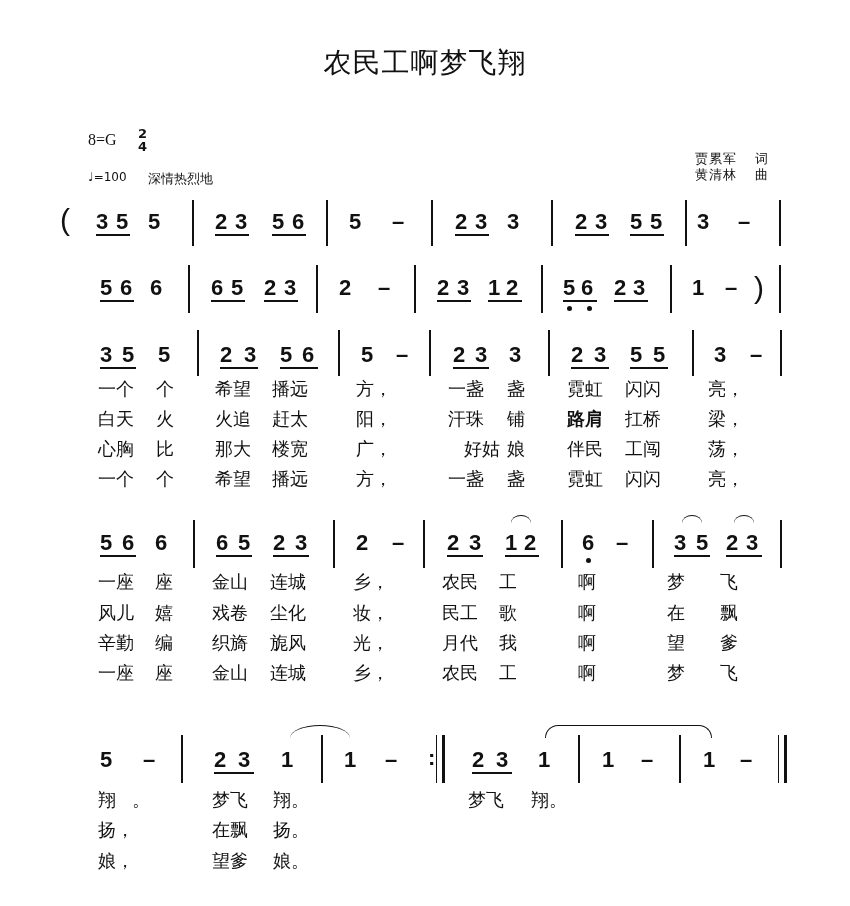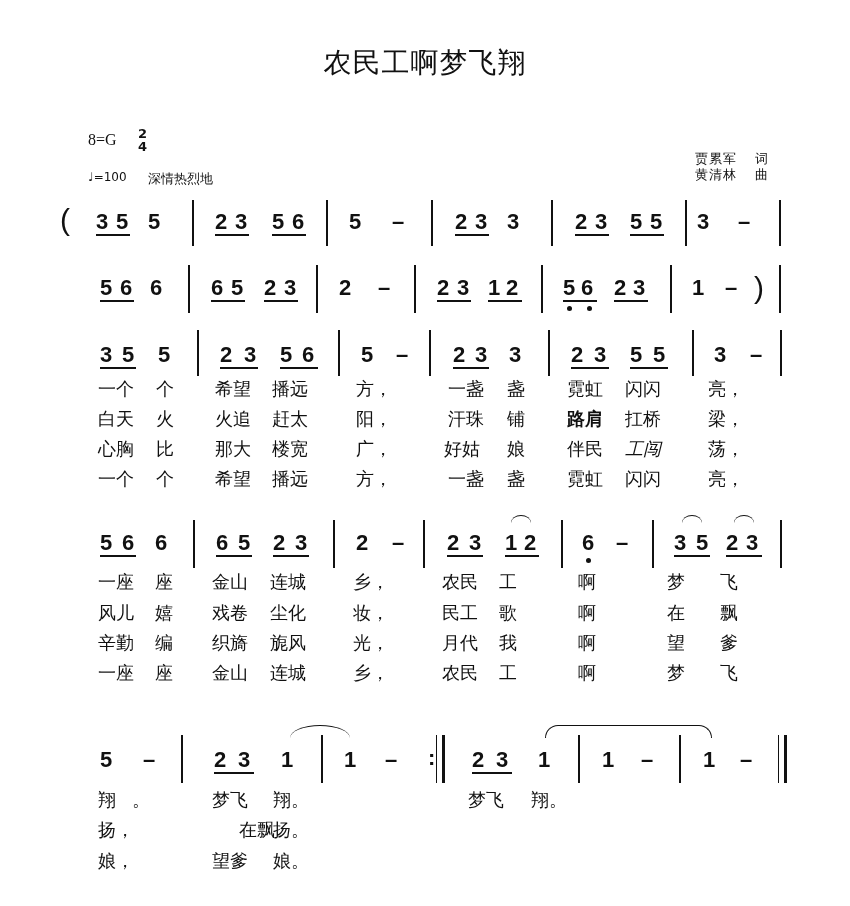--- a/index.html
+++ b/index.html
@@ -168,24 +168,24 @@
     <span class="abs lyric" style="left:567px;top:409px;font-weight:bold;">路肩</span>
     <span class="abs lyric" style="left:625px;top:409px;">扛桥</span>
     <span class="abs lyric" style="left:708px;top:409px;">梁，</span>
   </div>
   <div>
     <span class="abs lyric" style="left:98px;top:439px;">心胸</span>
     <span class="abs lyric" style="left:156px;top:439px;">比</span>
     <span class="abs lyric" style="left:215px;top:439px;">那大</span>
     <span class="abs lyric" style="left:272px;top:439px;">楼宽</span>
     <span class="abs lyric" style="left:356px;top:439px;">广，</span>
-    <span class="abs lyric" style="left:444px;top:439px;">好姑</span>
+    <span class="abs lyric" style="left:464px;top:439px;">好姑</span>
     <span class="abs lyric" style="left:507px;top:439px;">娘</span>
     <span class="abs lyric" style="left:567px;top:439px;">伴民</span>
-    <span class="abs lyric" style="left:625px;top:439px;font-style:italic;">工闯</span>
+    <span class="abs lyric" style="left:625px;top:439px;">工闯</span>
     <span class="abs lyric" style="left:708px;top:439px;">荡，</span>
   </div>
   <div>
     <span class="abs lyric" style="left:98px;top:469px;">一个</span>
     <span class="abs lyric" style="left:156px;top:469px;">个</span>
     <span class="abs lyric" style="left:215px;top:469px;">希望</span>
     <span class="abs lyric" style="left:272px;top:469px;">播远</span>
     <span class="abs lyric" style="left:356px;top:469px;">方，</span>
     <span class="abs lyric" style="left:448px;top:469px;">一盏</span>
     <span class="abs lyric" style="left:507px;top:469px;">盏</span>
@@ -317,21 +317,21 @@
   <div>
     <span class="abs lyric" style="left:98px;top:790px;">翔</span>
     <span class="abs lyric" style="left:132px;top:790px;">。</span>
     <span class="abs lyric" style="left:212px;top:790px;">梦飞</span>
     <span class="abs lyric" style="left:273px;top:790px;">翔。</span>
     <span class="abs lyric" style="left:468px;top:790px;">梦飞</span>
     <span class="abs lyric" style="left:531px;top:790px;">翔。</span>
   </div>
   <div>
     <span class="abs lyric" style="left:98px;top:820px;">扬，</span>
-    <span class="abs lyric" style="left:212px;top:820px;margin-left:27px;">在飘</span>
+    <span class="abs lyric" style="left:212px;top:820px;">在飘</span>
     <span class="abs lyric" style="left:273px;top:820px;">扬。</span>
   </div>
   <div>
     <span class="abs lyric" style="left:98px;top:851px;">娘，</span>
     <span class="abs lyric" style="left:212px;top:851px;">望爹</span>
     <span class="abs lyric" style="left:273px;top:851px;">娘。</span>
   </div>
 </div>
 
 </body></html>

